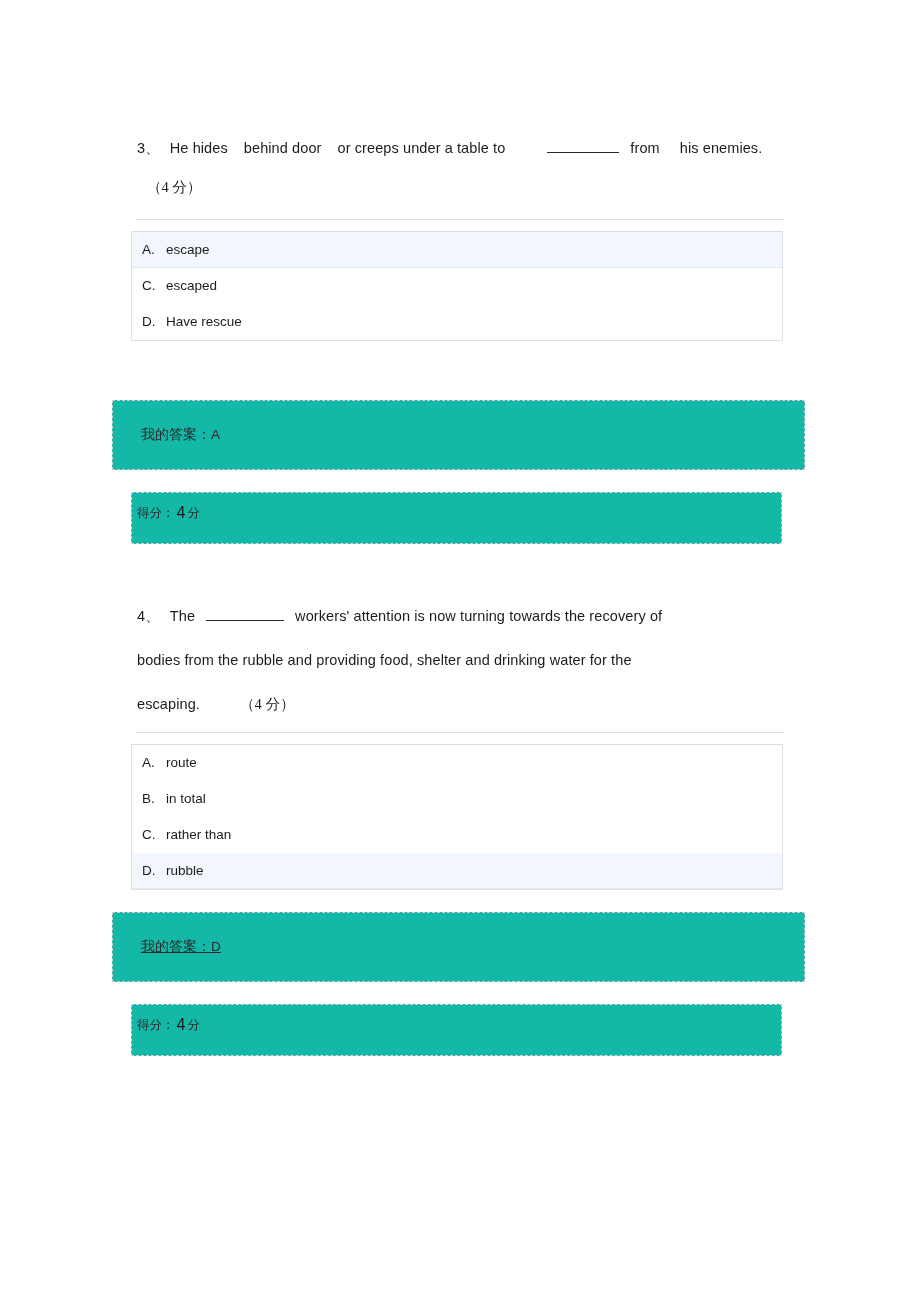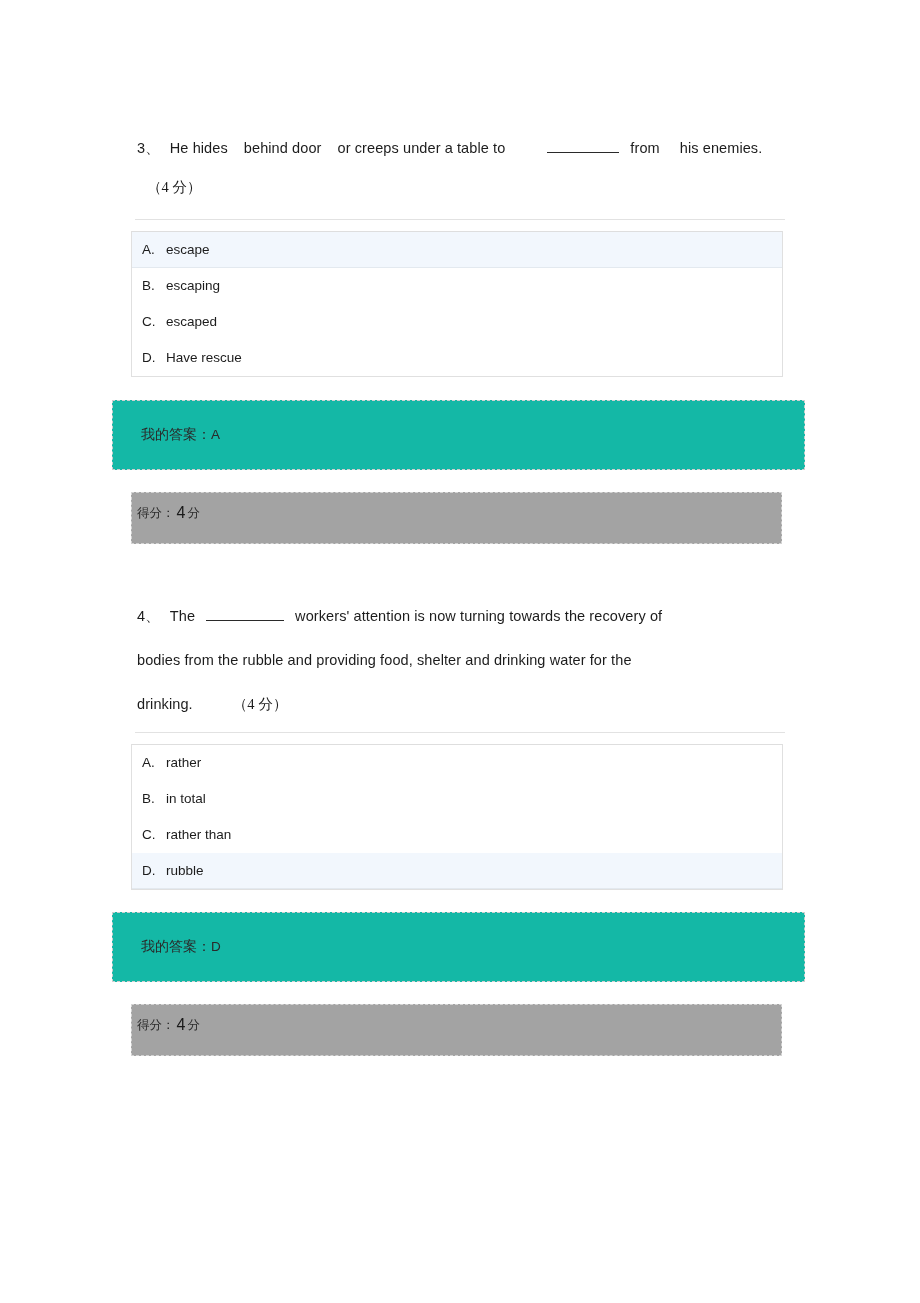--- a/index.html
+++ b/index.html
@@ -122,21 +122,21 @@
   }
   .answer-box .val {
     font-family: "Liberation Sans", "DejaVu Sans", sans-serif;
     font-size: 13.5px;
   }
 
   
   .score-box {
     position: absolute;
     border: 1px dashed #d4d4d4;
-    background: #a3a3a3;
+    background: #14b8a6;
     box-sizing: border-box;
   }
   .score-box .inner {
     font-family: "Liberation Serif", "DejaVu Serif", serif;
     font-size: 12.5px;
     color: #2a2a2a;
     white-space: nowrap;
   }
   .score-box .bignum {
     font-family: "Liberation Sans", "DejaVu Sans", sans-serif;
@@ -161,23 +161,20 @@
       <span class="q-points">（4 分）</span>
     </div>
 
     <div class="divider" style="top:93px;"></div>
 
     <div class="options" style="top:105px;">
       <div class="option selected">
         <span class="letter">A.</span><span class="otext">escape</span>
       </div>
       <div class="option">
-        <span class="letter">B.</span><span class="otext">escaping</span>
-      </div>
-      <div class="option">
         <span class="letter">C.</span><span class="otext">escaped</span>
       </div>
       <div class="option">
         <span class="letter">D.</span><span class="otext">Have rescue</span>
       </div>
     </div>
 
     <div class="answer-box" style="left:112px; top:274px; width:693px; height:70px;">
       <div class="inner" style="position:absolute; left:28px; top:25px;">
         <span>我的答案：</span><span class="val">A</span>
@@ -195,42 +192,42 @@
 
     <div class="q-text q-line">
       <span class="q-index">4、</span><span class="gapB"></span><span>The</span><span class="gapD"></span><span class="q-blank wide"></span><span class="gapD"></span><span>workers' attention is now turning towards the recovery of</span>
     </div>
 
     <div class="q-text q-line">
       <span>bodies from the rubble and providing food, shelter and drinking water for the</span>
     </div>
 
     <div class="q-text q-line">
-      <span>drinking.</span><span class="gapC"></span><span class="q-points">（4 分）</span>
+      <span>escaping.</span><span class="gapC"></span><span class="q-points">（4 分）</span>
     </div>
 
     <div class="divider" style="top:138px;"></div>
 
     <div class="options" style="top:150px;">
       <div class="option">
-        <span class="letter">A.</span><span class="otext">rather</span>
+        <span class="letter">A.</span><span class="otext">route</span>
       </div>
       <div class="option">
         <span class="letter">B.</span><span class="otext">in total</span>
       </div>
       <div class="option">
         <span class="letter">C.</span><span class="otext">rather than</span>
       </div>
       <div class="option selected">
         <span class="letter">D.</span><span class="otext">rubble</span>
       </div>
     </div>
 
     <div class="answer-box" style="left:112px; top:318px; width:693px; height:70px;">
-      <div class="inner" style="position:absolute; left:28px; top:25px;">
+      <div class="inner" style="position:absolute; left:28px; top:25px;text-decoration:underline;">
         <span>我的答案：</span><span class="val">D</span>
       </div>
     </div>
 
     <div class="score-box" style="left:131px; top:410px; width:651px; height:52px;">
       <div class="inner" style="position:absolute; left:5px; top:11px;">
         <span>得分：</span><span class="bignum">4</span><span>分</span>
       </div>
     </div>
   </div>

